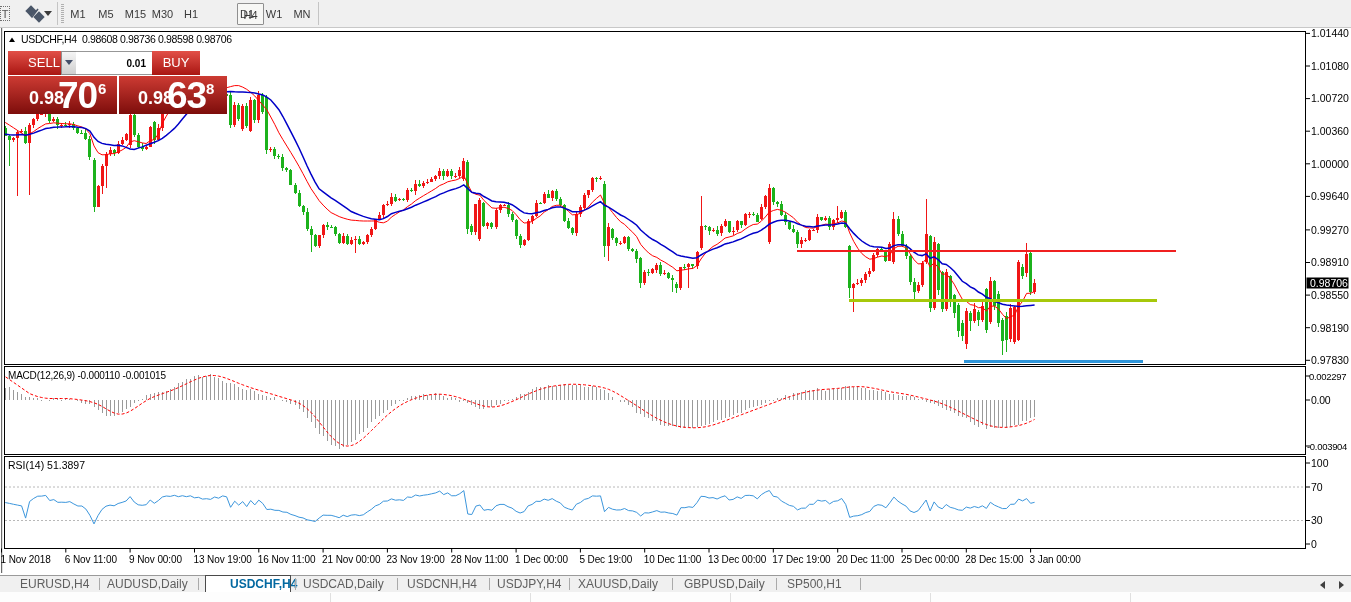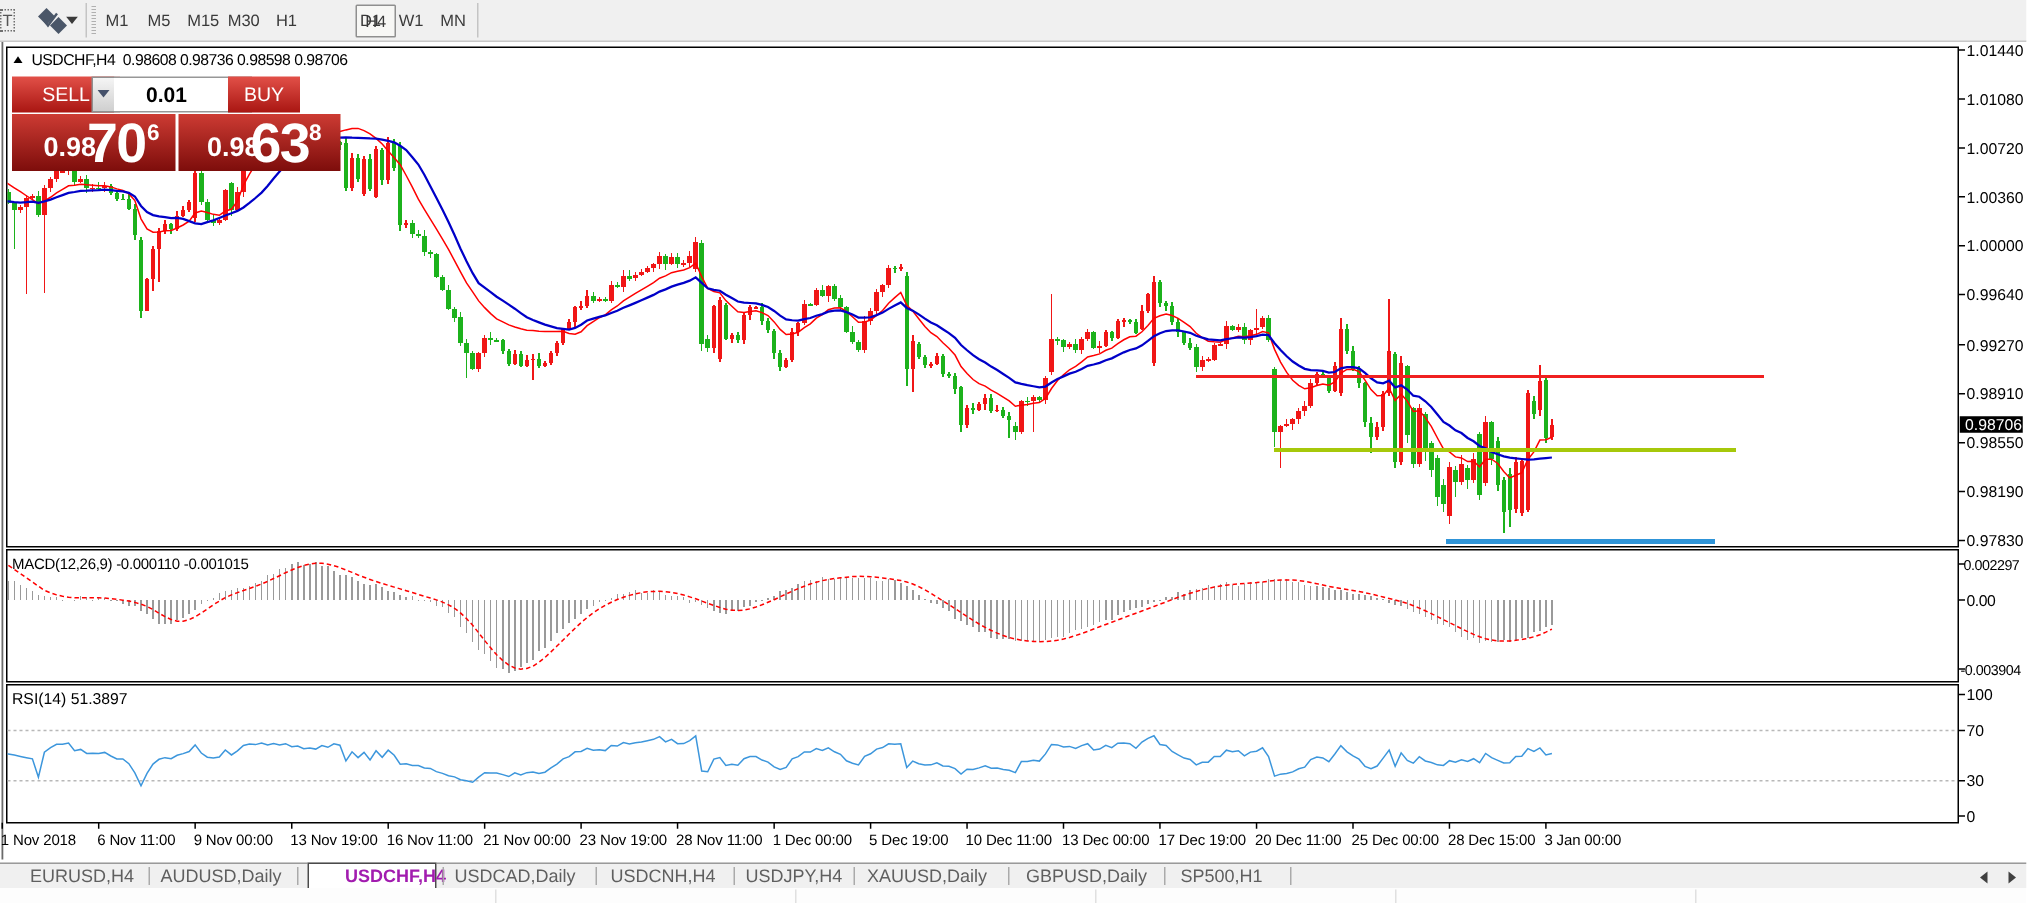--- a/index.html
+++ b/index.html
@@ -17,32 +17,32 @@
   border:1px dotted #707070; color:#555; font-size:11px; line-height:14px; text-align:center; }
 #panel { position:absolute; left:8px; top:51px; width:219px; height:63px; }
 #prow { position:absolute; left:0; top:0; width:219px; height:24px; }
 .rbtn { position:absolute; top:0; height:24px; background:linear-gradient(#e25048,#a91612);
   color:#fff; font-size:13px; text-align:center; line-height:24px; }
 .spin { position:absolute; top:0; width:16px; height:24px;
   background:linear-gradient(#f5f5f5,#cfcfcf); border:1px solid #8f8f8f; }
 .spin svg { position:absolute; left:3px; top:8px; }
 #vol { position:absolute; left:68px; top:0; width:76px; height:24px; background:#fff;
   border-top:1px solid #979797; border-bottom:1px solid #979797; color:#000;
-  font-size:14px; font-weight:bold; text-align:center; line-height:23px; padding-right:6px; }
+  font-size:10px; font-weight:bold; text-align:right; line-height:23px; padding-right:6px; }
 .bigbox { position:absolute; top:25px; height:38px; background:linear-gradient(#cd3b33,#7d0d0b);
   color:#fff; }
 .bb098 { position:absolute; bottom:5px; font-size:18px; font-weight:bold; }
 .bbbig { position:absolute; bottom:-3px; font-size:37px; font-weight:bold; letter-spacing:-1px; }
 .bbsup { position:absolute; top:4px; font-size:15px; font-weight:bold; }
 #tabbar { position:absolute; left:0; top:575px; width:1351px; height:17px;
   background:#f0f0f0; border-top:1px solid #9a9a9a; font-size:12px; color:#5f5f5f; }
 .tab { position:absolute; top:1px; height:15px; line-height:15px; white-space:nowrap; }
 .tsep { position:absolute; top:2px; width:1px; height:12px; background:#aaa; }
 #acttab { position:absolute; left:205px; top:-1px; width:86px; height:18px; background:#ffffff;
-  border:1px solid #4a4a4a; color:#a21caf; font-weight:bold; text-align:right; line-height:16px;padding-left:24px; }
+  border:1px solid #4a4a4a; color:#0369a1; font-weight:bold; text-align:right; line-height:16px;padding-left:24px; }
 #statbar { position:absolute; left:0; top:592px; width:1351px; height:10px; background:#fdfdfd; }
 #statbar .sln { position:absolute; top:1px; width:1px; height:9px; background:#e0e0e0; }
 .arr { position:absolute; top:5px; width:0; height:0; border-top:4px solid transparent;
   border-bottom:4px solid transparent; }
 </style>
 </head>
 <body>
 <svg width="1351" height="602" viewBox="0 0 1351 602" style="position:absolute;left:0;top:0" font-family="Liberation Sans, sans-serif">
 <rect x="0" y="0" width="1351" height="602" fill="#ffffff"></rect>
 <rect x="1" y="28" width="1.2" height="545" fill="#6a6a6a"></rect>

